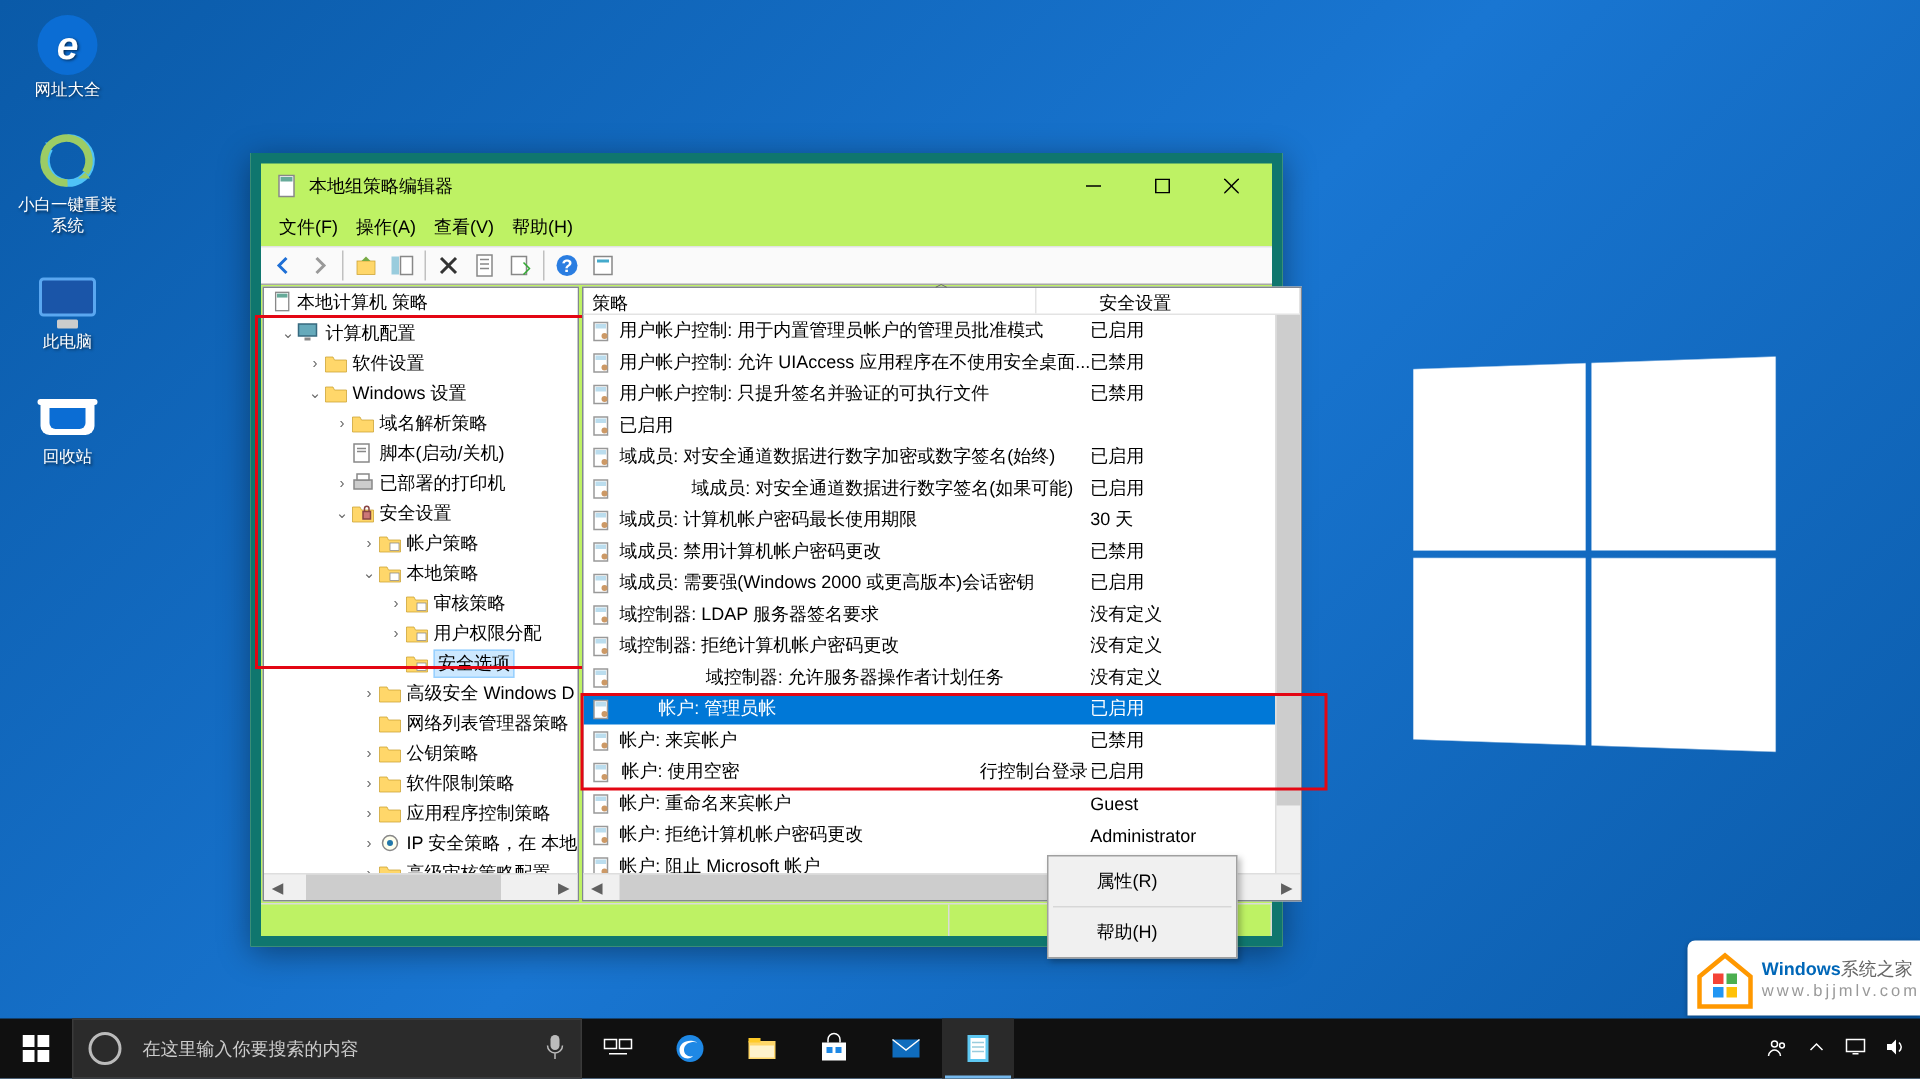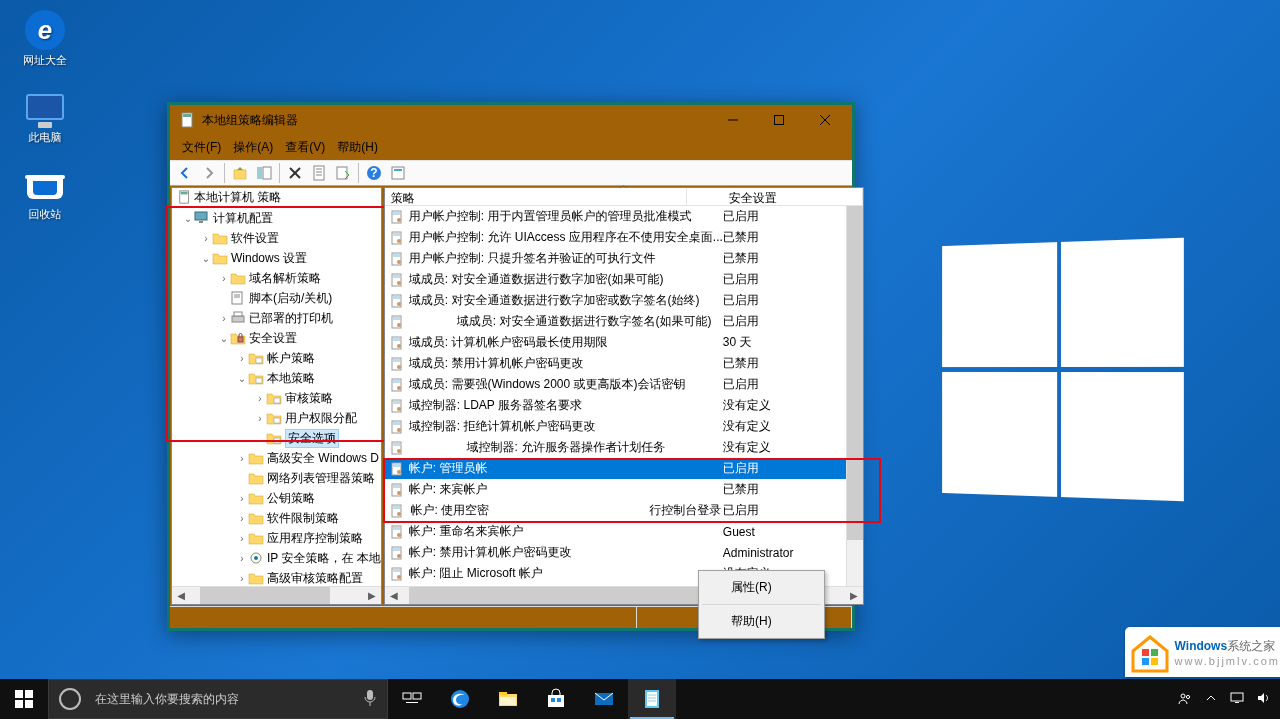--- a/index.html
+++ b/index.html
@@ -13,21 +13,21 @@
 .icon-ie { background: #0b6dd4; border-radius: 50%; color:#fff; font-size:26px; font-weight:bold; font-style:italic;}
 .icon-recycle { width:36px; height:20px; background:#fff; border-radius:0 0 6px 6px; position:relative;}
 .icon-recycle::before{content:'';position:absolute;top:-4px;left:-2px;width:40px;height:4px;background:#fff;border-radius:2px;}
 .icon-recycle::after{content:'';position:absolute;top:2px;left:6px;width:24px;height:14px;background:#0b6dd4;border-radius:0 0 4px 4px;}
 .icon-reinstall{position:relative;}
 .icon-reinstall svg{width:40px;height:40px;}
 .icon-pc{width:38px;height:26px;background:#1a55a8;border:2px solid #5aa7f0;border-radius:3px;position:relative;}
 .icon-pc::after{content:'';position:absolute;bottom:-10px;left:10px;width:14px;height:6px;background:#ccc;border-radius:1px;}
 
 
-.window { position: absolute; left: 167px; top: 102px; width: 688px; height: 529px; background: #a16207; border: 3px solid #0f766e; box-shadow: 0 4px 20px rgba(0,0,0,.4); }
+.window { position: absolute; left: 167px; top: 102px; width: 688px; height: 529px; background: #bef264; border: 7px solid #0f766e; box-shadow: 0 4px 20px rgba(0,0,0,.4); }
 .titlebar { height: 30px; display: flex; align-items: center; padding: 0 4px; }
 .titlebar-icon { width: 16px; height: 16px; margin: 0 6px; }
 .titlebar-icon svg{width:16px;height:16px;}
 .titlebar-title { flex: 1; }
 .win-buttons { display: flex; }
 .win-btn { width: 46px; height: 30px; display: flex; align-items: center; justify-content: center; cursor: default; }
 .win-btn svg { width: 10px; height: 10px; }
 .menubar { height: 25px; display: flex; padding: 0 6px; align-items: center; }
 .menubar span { padding: 3px 6px; cursor: default; }
 .toolbar { height: 26px; border-top: 1px solid #e3e3e3; border-bottom: 1px solid #a8a8a8; display: flex; align-items: center; padding: 0 4px; gap: 2px; background:#fafafa;}
@@ -106,20 +106,31 @@
     <div></div>
     <div></div>
 </div>
 
 <div class="desktop-icons">
   <div class="desktop-icon">
     <div class="img icon-ie">e</div>
     <div class="label">网址大全</div>
   </div>
   <div class="desktop-icon">
+    <div class="img icon-reinstall">
+      <svg viewBox="0 0 40 40">
+          <path d="M20 5 A15 15 0 1 1 8 12" fill="none" stroke="#4fc3f7" stroke-width="5"></path>
+          <path d="M5 8 L8 12 L13 8Z" fill="#4fc3f7"></path>
+          <path d="M20 35 A15 15 0 1 1 32 28" fill="none" stroke="#9ccc65" stroke-width="5"></path>
+          <path d="M35 32 L32 28 L27 32Z" fill="#9ccc65"></path>
+        </svg>
+    </div>
+    <div class="label">小白一键重装系统</div>
+  </div>
+  <div class="desktop-icon">
     <div class="img">
         <div class="icon-pc"></div>
       </div>
     <div class="label">此电脑</div>
   </div>
   <div class="desktop-icon">
     <div class="img" style="padding-top:10px;">
         <div class="icon-recycle"></div>
       </div>
     <div class="label">回收站</div>
@@ -467,21 +478,20 @@
             <span class="col-setting" style="width:140px;">已禁用</span>
           </div>
           <div class="list-row">
             <span class="ricon">
               <svg width="14" height="14" viewBox="0 0 14 14">
                 <rect x="2" y="1" width="9" height="12" fill="#fff" stroke="#999"></rect>
                 <rect x="3" y="2" width="7" height="3" fill="#bde"></rect>
                 <circle cx="9" cy="10" r="2" fill="#c96"></circle>
               </svg>
             </span>
-            <span class="col-policy" style="flex:1;overflow:hidden;white-space:nowrap;">域成员: 对安全通道数据进行数字加密(如果可能)</span>
             <span class="col-setting" style="width:140px;">已启用</span>
           </div>
           <div class="list-row">
             <span class="ricon">
               <svg width="14" height="14" viewBox="0 0 14 14">
                 <rect x="2" y="1" width="9" height="12" fill="#fff" stroke="#999"></rect>
                 <rect x="3" y="2" width="7" height="3" fill="#bde"></rect>
                 <circle cx="9" cy="10" r="2" fill="#c96"></circle>
               </svg>
             </span>
@@ -566,21 +576,21 @@
             <span class="col-setting" style="width:140px;">没有定义</span>
           </div>
           <div class="list-row selected">
             <span class="ricon">
               <svg width="14" height="14" viewBox="0 0 14 14">
                 <rect x="2" y="1" width="9" height="12" fill="#fff" stroke="#999"></rect>
                 <rect x="3" y="2" width="7" height="3" fill="#bde"></rect>
                 <circle cx="9" cy="10" r="2" fill="#c96"></circle>
               </svg>
             </span>
-            <span class="col-policy" style="flex:1;overflow:hidden;white-space:nowrap;">帐户: 管理员帐</span>
+            <span class="col-policy" style="flex:1;overflow:hidden;white-space:nowrap;margin-left:26px;">帐户: 管理员帐</span>
             <span class="col-setting" style="width:140px;">已启用</span>
           </div>
           <div class="list-row">
             <span class="ricon">
               <svg width="14" height="14" viewBox="0 0 14 14">
                 <rect x="2" y="1" width="9" height="12" fill="#fff" stroke="#999"></rect>
                 <rect x="3" y="2" width="7" height="3" fill="#bde"></rect>
                 <circle cx="9" cy="10" r="2" fill="#c96"></circle>
               </svg>
             </span>
@@ -610,21 +620,21 @@
             <span class="col-setting" style="width:140px;">Guest</span>
           </div>
           <div class="list-row">
             <span class="ricon">
               <svg width="14" height="14" viewBox="0 0 14 14">
                 <rect x="2" y="1" width="9" height="12" fill="#fff" stroke="#999"></rect>
                 <rect x="3" y="2" width="7" height="3" fill="#bde"></rect>
                 <circle cx="9" cy="10" r="2" fill="#c96"></circle>
               </svg>
             </span>
-            <span class="col-policy" style="flex:1;overflow:hidden;white-space:nowrap;">帐户: 禁用计算机帐户密码更改</span>
+            <span class="col-policy" style="flex:1;overflow:hidden;white-space:nowrap;">帐户: 拒绝计算机帐户密码更改</span>
             <span class="col-setting" style="width:140px;">Administrator</span>
           </div>
           <div class="list-row">
             <span class="ricon">
               <svg width="14" height="14" viewBox="0 0 14 14">
                 <rect x="2" y="1" width="9" height="12" fill="#fff" stroke="#999"></rect>
                 <rect x="3" y="2" width="7" height="3" fill="#bde"></rect>
                 <circle cx="9" cy="10" r="2" fill="#c96"></circle>
               </svg>
             </span>

